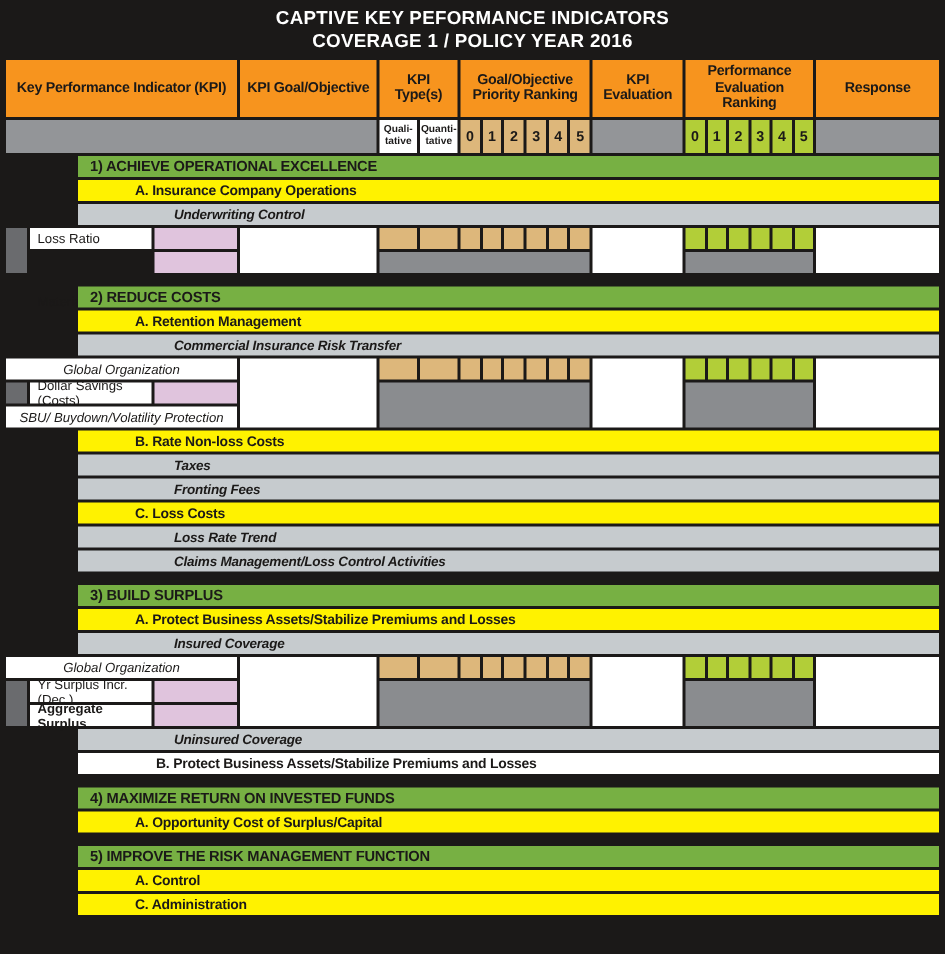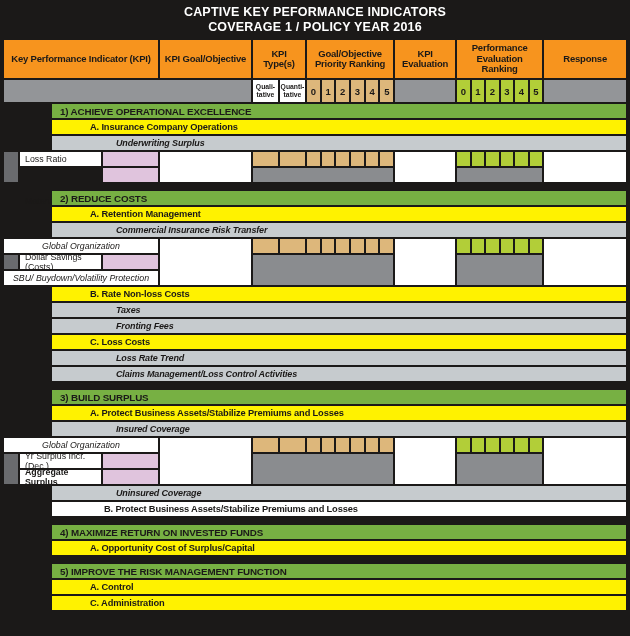--- a/index.html
+++ b/index.html
@@ -92,21 +92,21 @@
         <div class="rank-green" style="grid-area: 1 / 27;">0</div>
         <div class="rank-green" style="grid-area: 1 / 29;">1</div>
         <div class="rank-green" style="grid-area: 1 / 31;">2</div>
         <div class="rank-green" style="grid-area: 1 / 33;">3</div>
         <div class="rank-green" style="grid-area: 1 / 35;">4</div>
         <div class="rank-green" style="grid-area: 1 / 37;">5</div>
         <div class="sub-gray" style="grid-area: 1 / 39 / auto / 40;"></div>
       </div>
   <div class="band section">1) ACHIEVE OPERATIONAL EXCELLENCE</div>
       <div class="band subsection">A. Insurance Company Operations</div>
-      <div class="band category">Underwriting Surplus</div>
+      <div class="band category">Underwriting Control</div>
       <div class="grid group" style="grid-template-rows: 14px 2px 14px;">
         <div class="cell-indent" style="grid-area: 1 / 1 / 4 / 2;"></div>
         <div class="cell-label" style="grid-area: 1 / 3 / auto / 4;">Loss Ratio</div>
         <div class="cell-pink" style="grid-area: 1 / 5 / auto / 6;"></div>
         <div class="cell-label" style="grid-area: 3 / 3 / auto / 4; margin-top: 33px;">Materiality Ratio</div>
         <div class="cell-pink" style="grid-area: 3 / 5 / auto / 6;"></div>
         <div class="cell-white" style="grid-area: 1 / 7 / 4 / 8;"></div>
         <div class="cell-tan" style="grid-area: 1 / 9 / auto / 10;"></div>
         <div class="cell-tan" style="grid-area: 1 / 11 / auto / 12;"></div>
         <div class="cell-tan" style="grid-area: 1 / 13;"></div>

